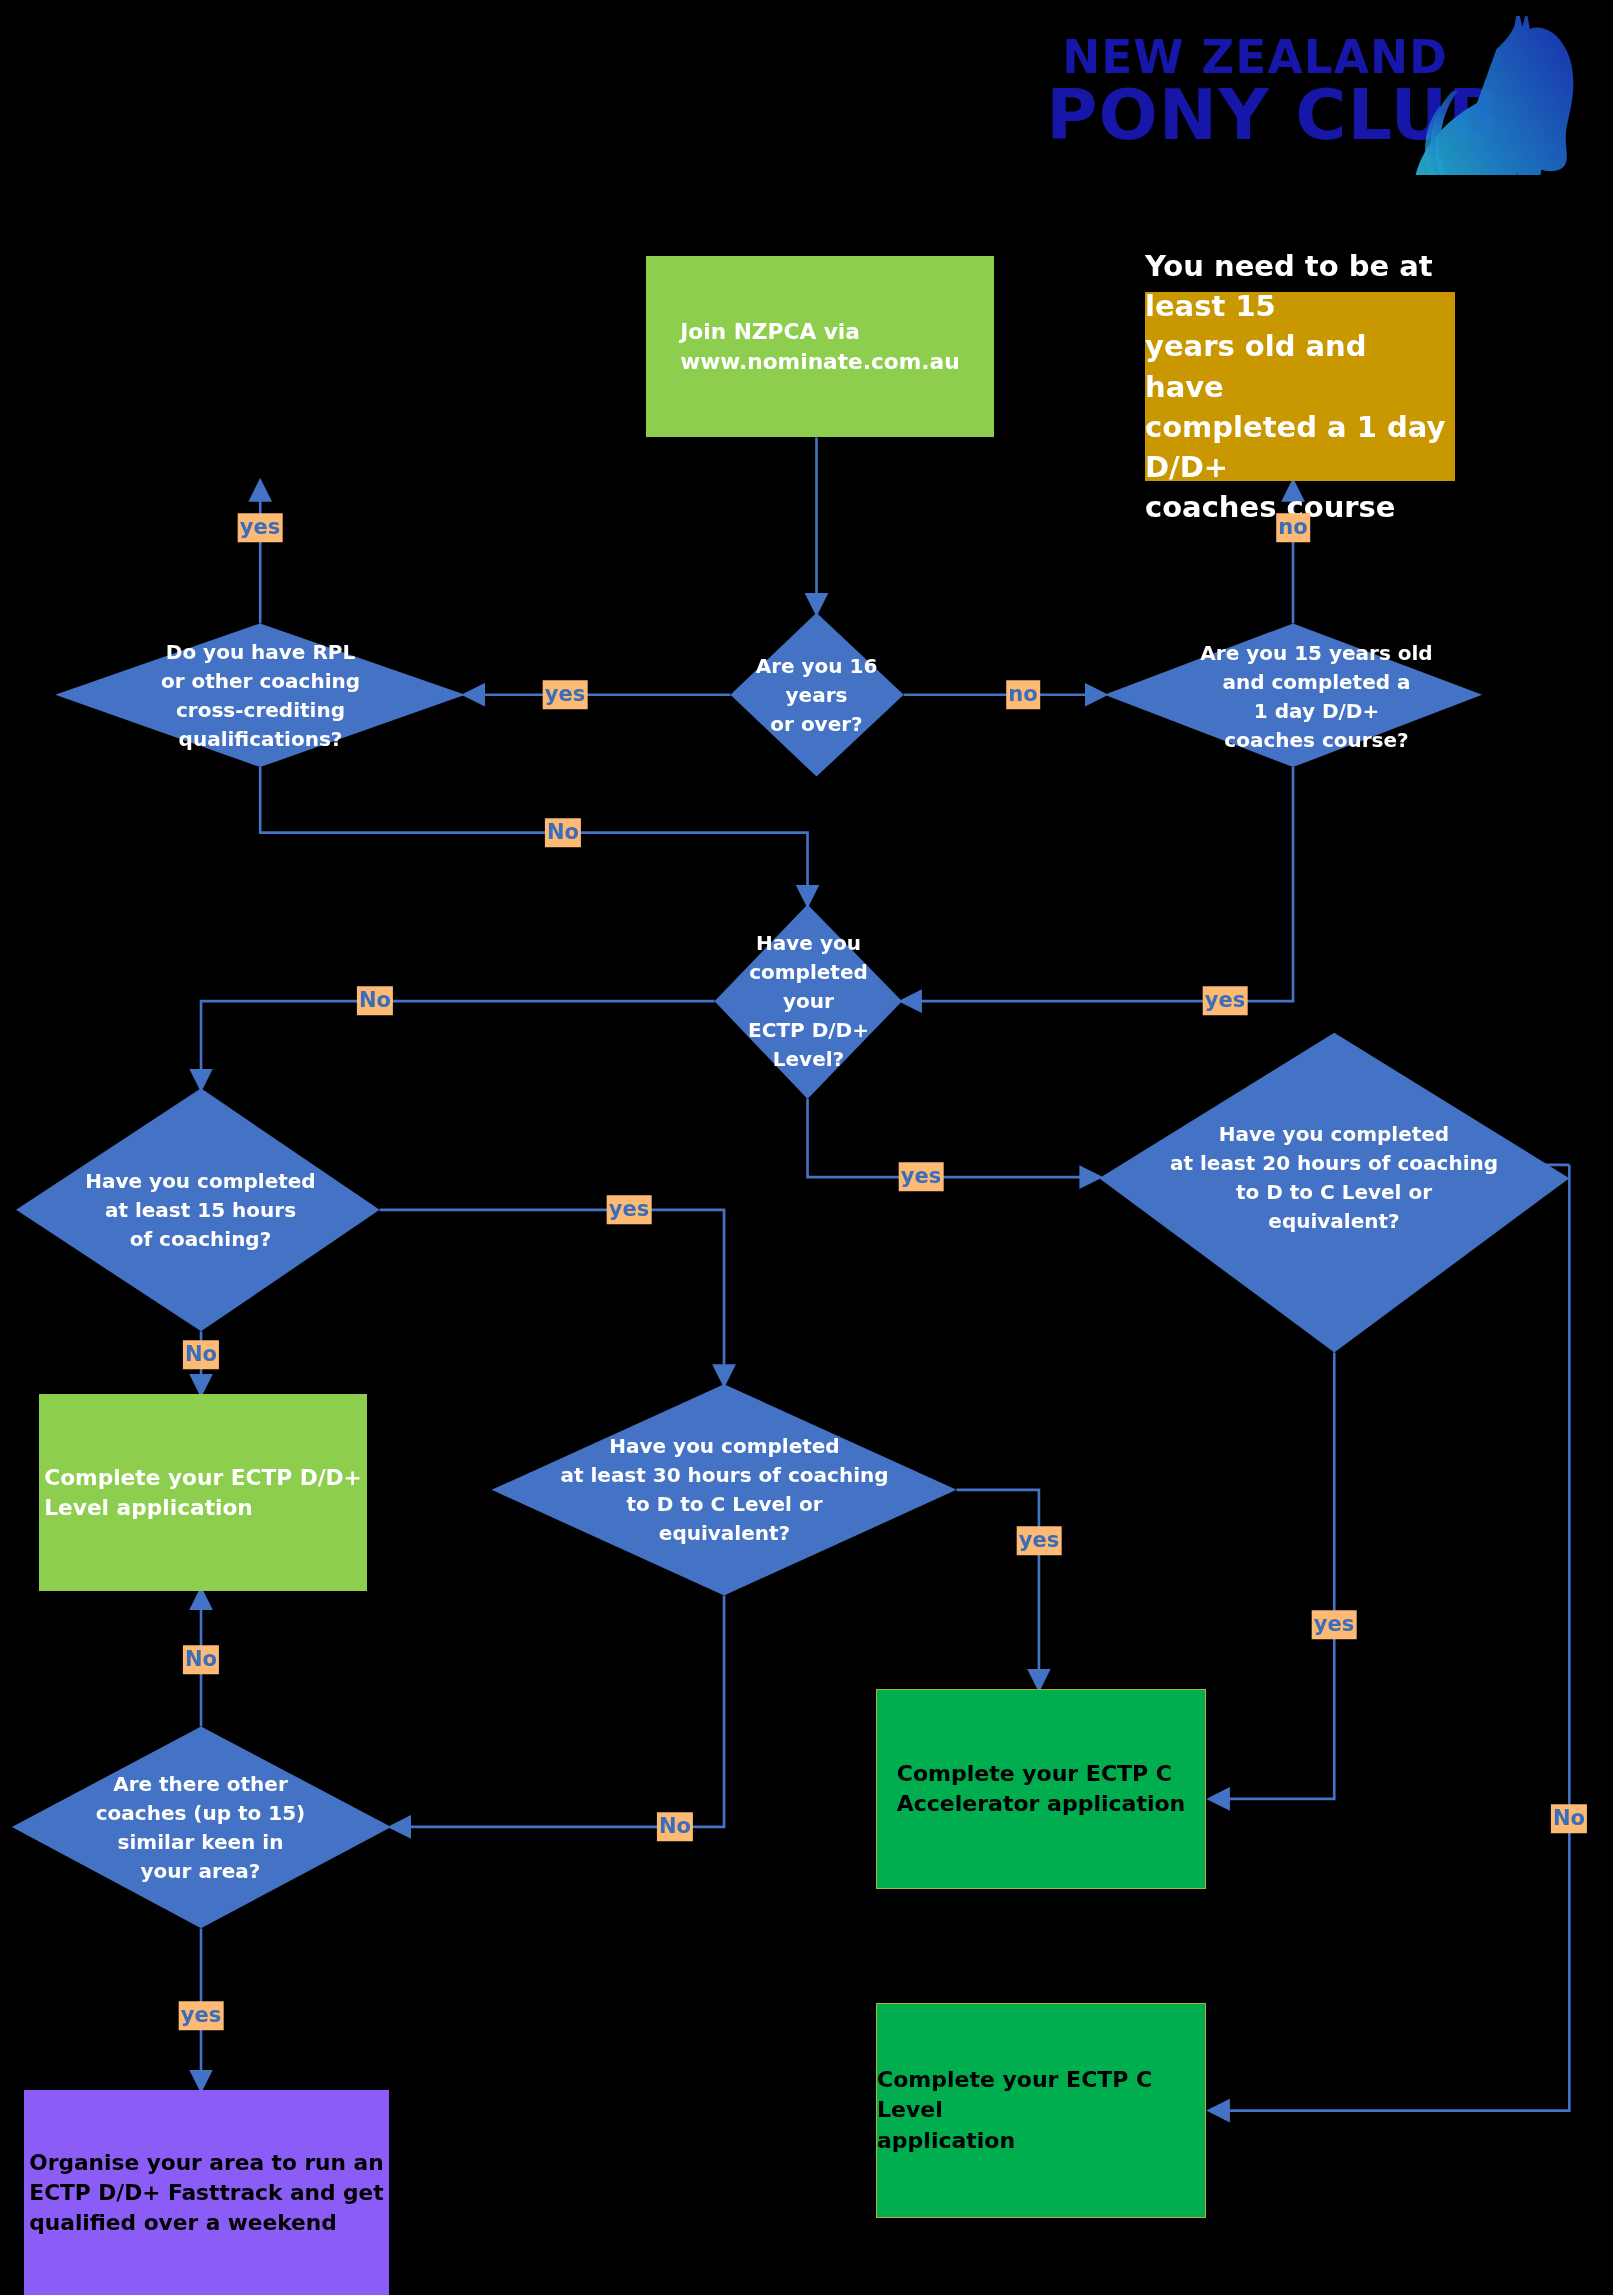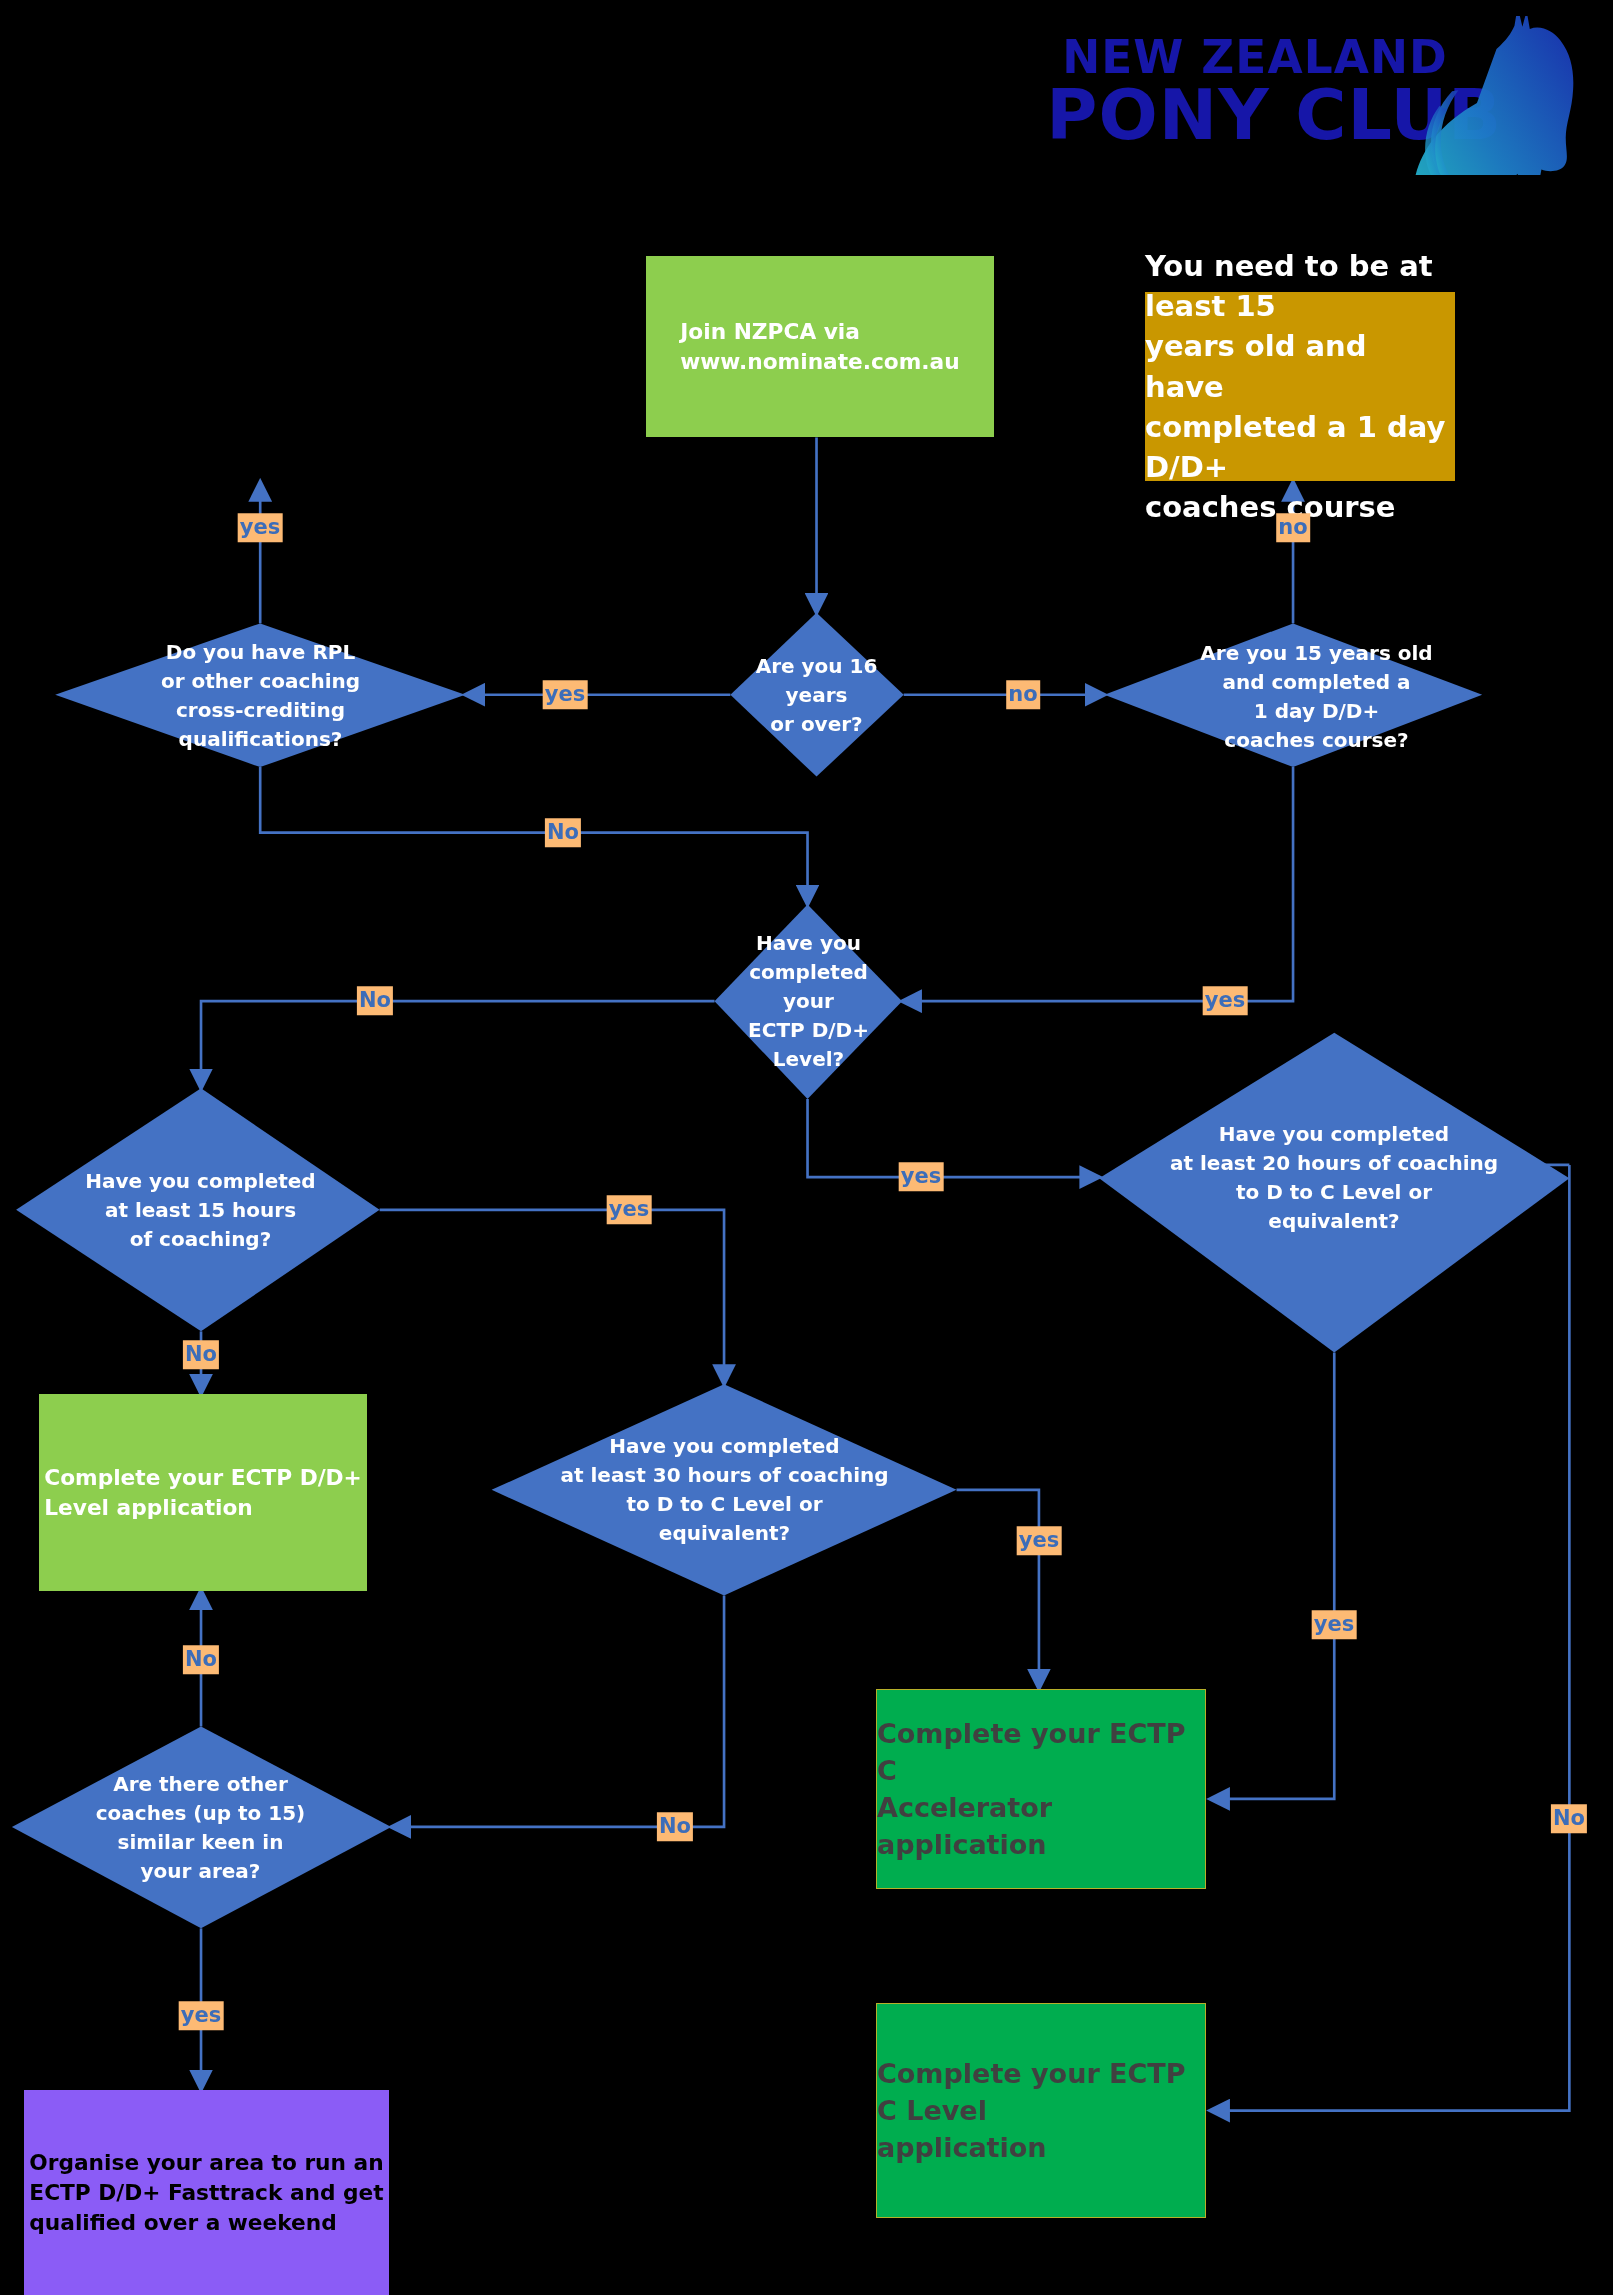--- a/index.html
+++ b/index.html
@@ -21,21 +21,21 @@
   .box-dark{background:#000;border:1.6px solid #6aa84f;}
   .box-dark .txt{color:#ffffff;font-size:21px;}
 
   .box-lime{background:#8DCE4E;}
   .box-lime .txt{color:#ffffff;font-size:21.7px;}
 
   .box-gold{background:#C99700;}
   .box-gold .txt{color:#ffffff;font-size:29px;}
 
   .box-green{background:#00AD4F;border:1.1px solid #b6b02a;}
-  .box-green .txt{color:#404040;font-size:27px;}
+  .box-green .txt{color:#000000;font-size:22px;}
 
   .box-amber{background:#8b5cf6;}
   .box-amber .txt{color:#000000;font-size:21.7px;}
 
   .diamond-label{position:absolute;display:flex;align-items:center;justify-content:center;pointer-events:none;}
   .diamond-label .txt{color:#ffffff;font-weight:700;font-size:20px;text-align:center;line-height:1.45;white-space:pre-line;}
 
   
   .elabel{
     position:absolute;background:#fdba74;color:#3C6DB9;

